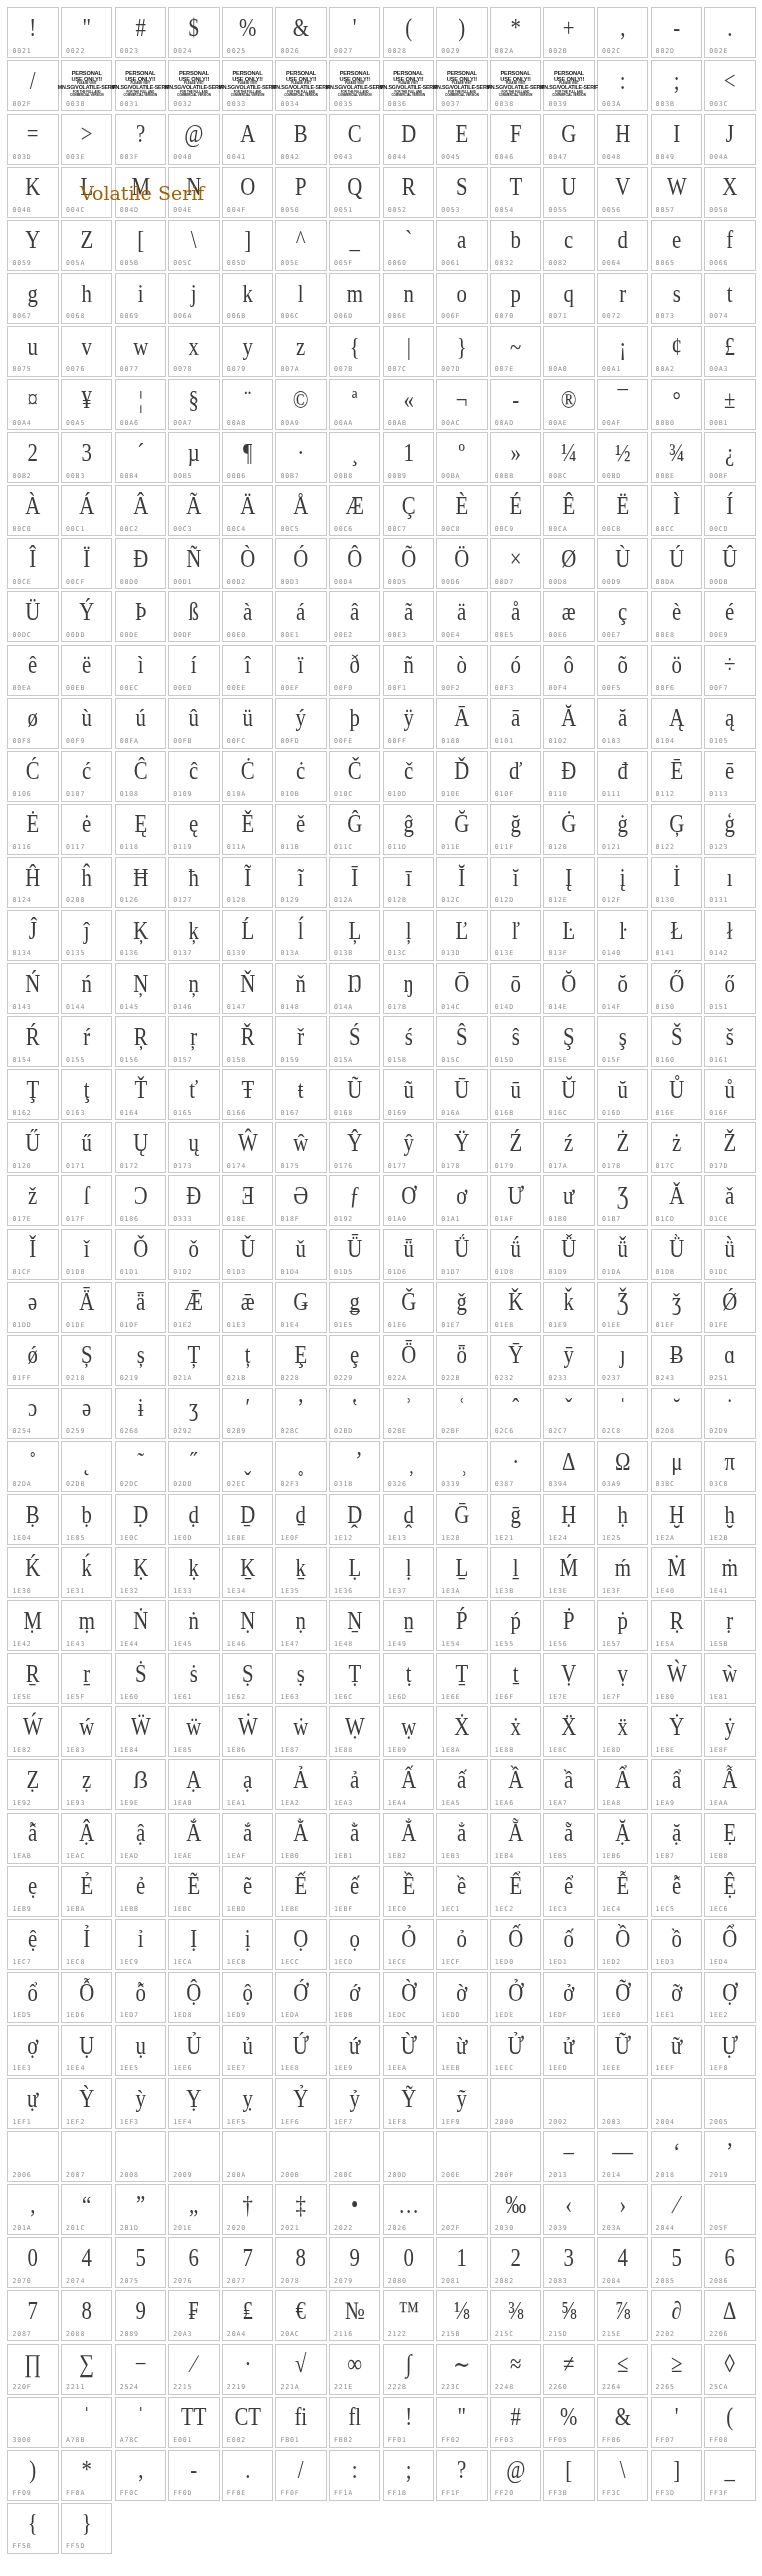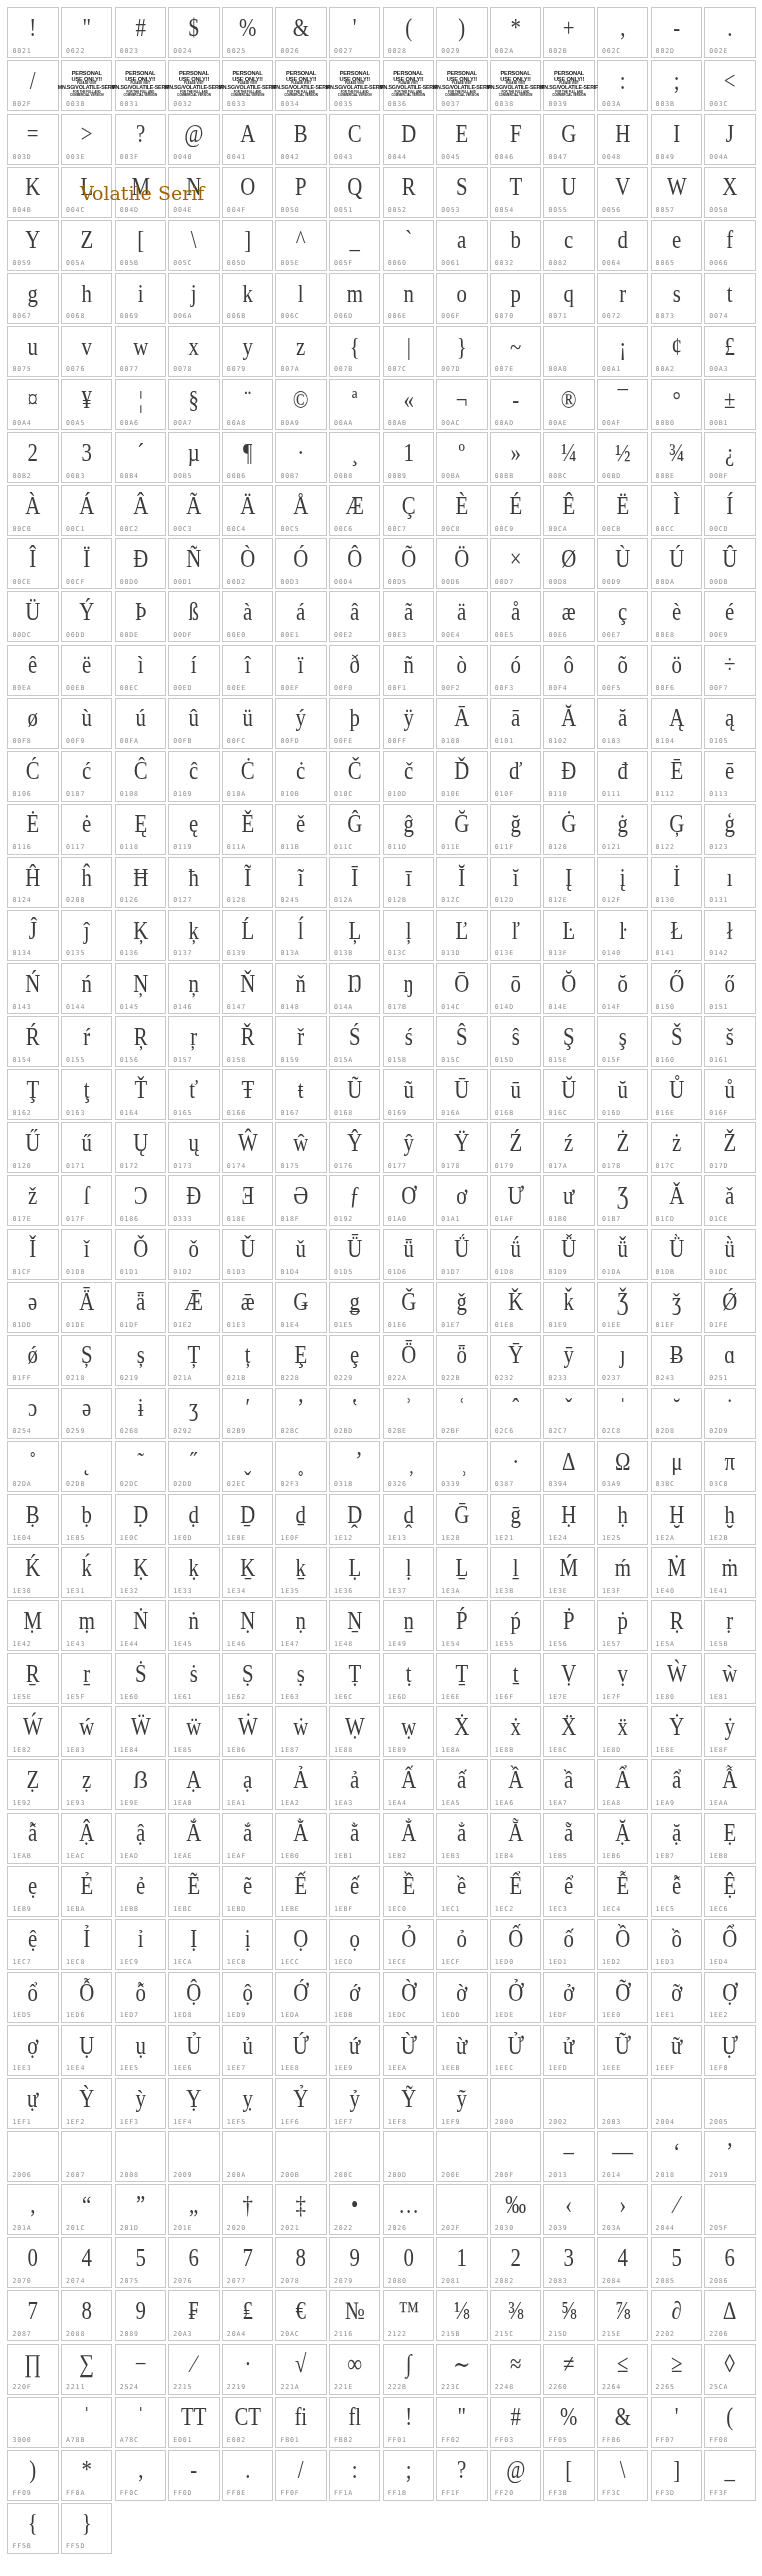--- a/index.html
+++ b/index.html
@@ -1004,21 +1004,21 @@
     <div class="cell">
       <div class="glyph">ħ</div>
       <div class="code">0127</div>
     </div>
     <div class="cell">
       <div class="glyph">Ĩ</div>
       <div class="code">0128</div>
     </div>
     <div class="cell">
       <div class="glyph">ĩ</div>
-      <div class="code">0245</div>
+      <div class="code">0129</div>
     </div>
     <div class="cell">
       <div class="glyph">Ī</div>
       <div class="code">012A</div>
     </div>
     <div class="cell">
       <div class="glyph">ī</div>
       <div class="code">012B</div>
     </div>
     <div class="cell">

